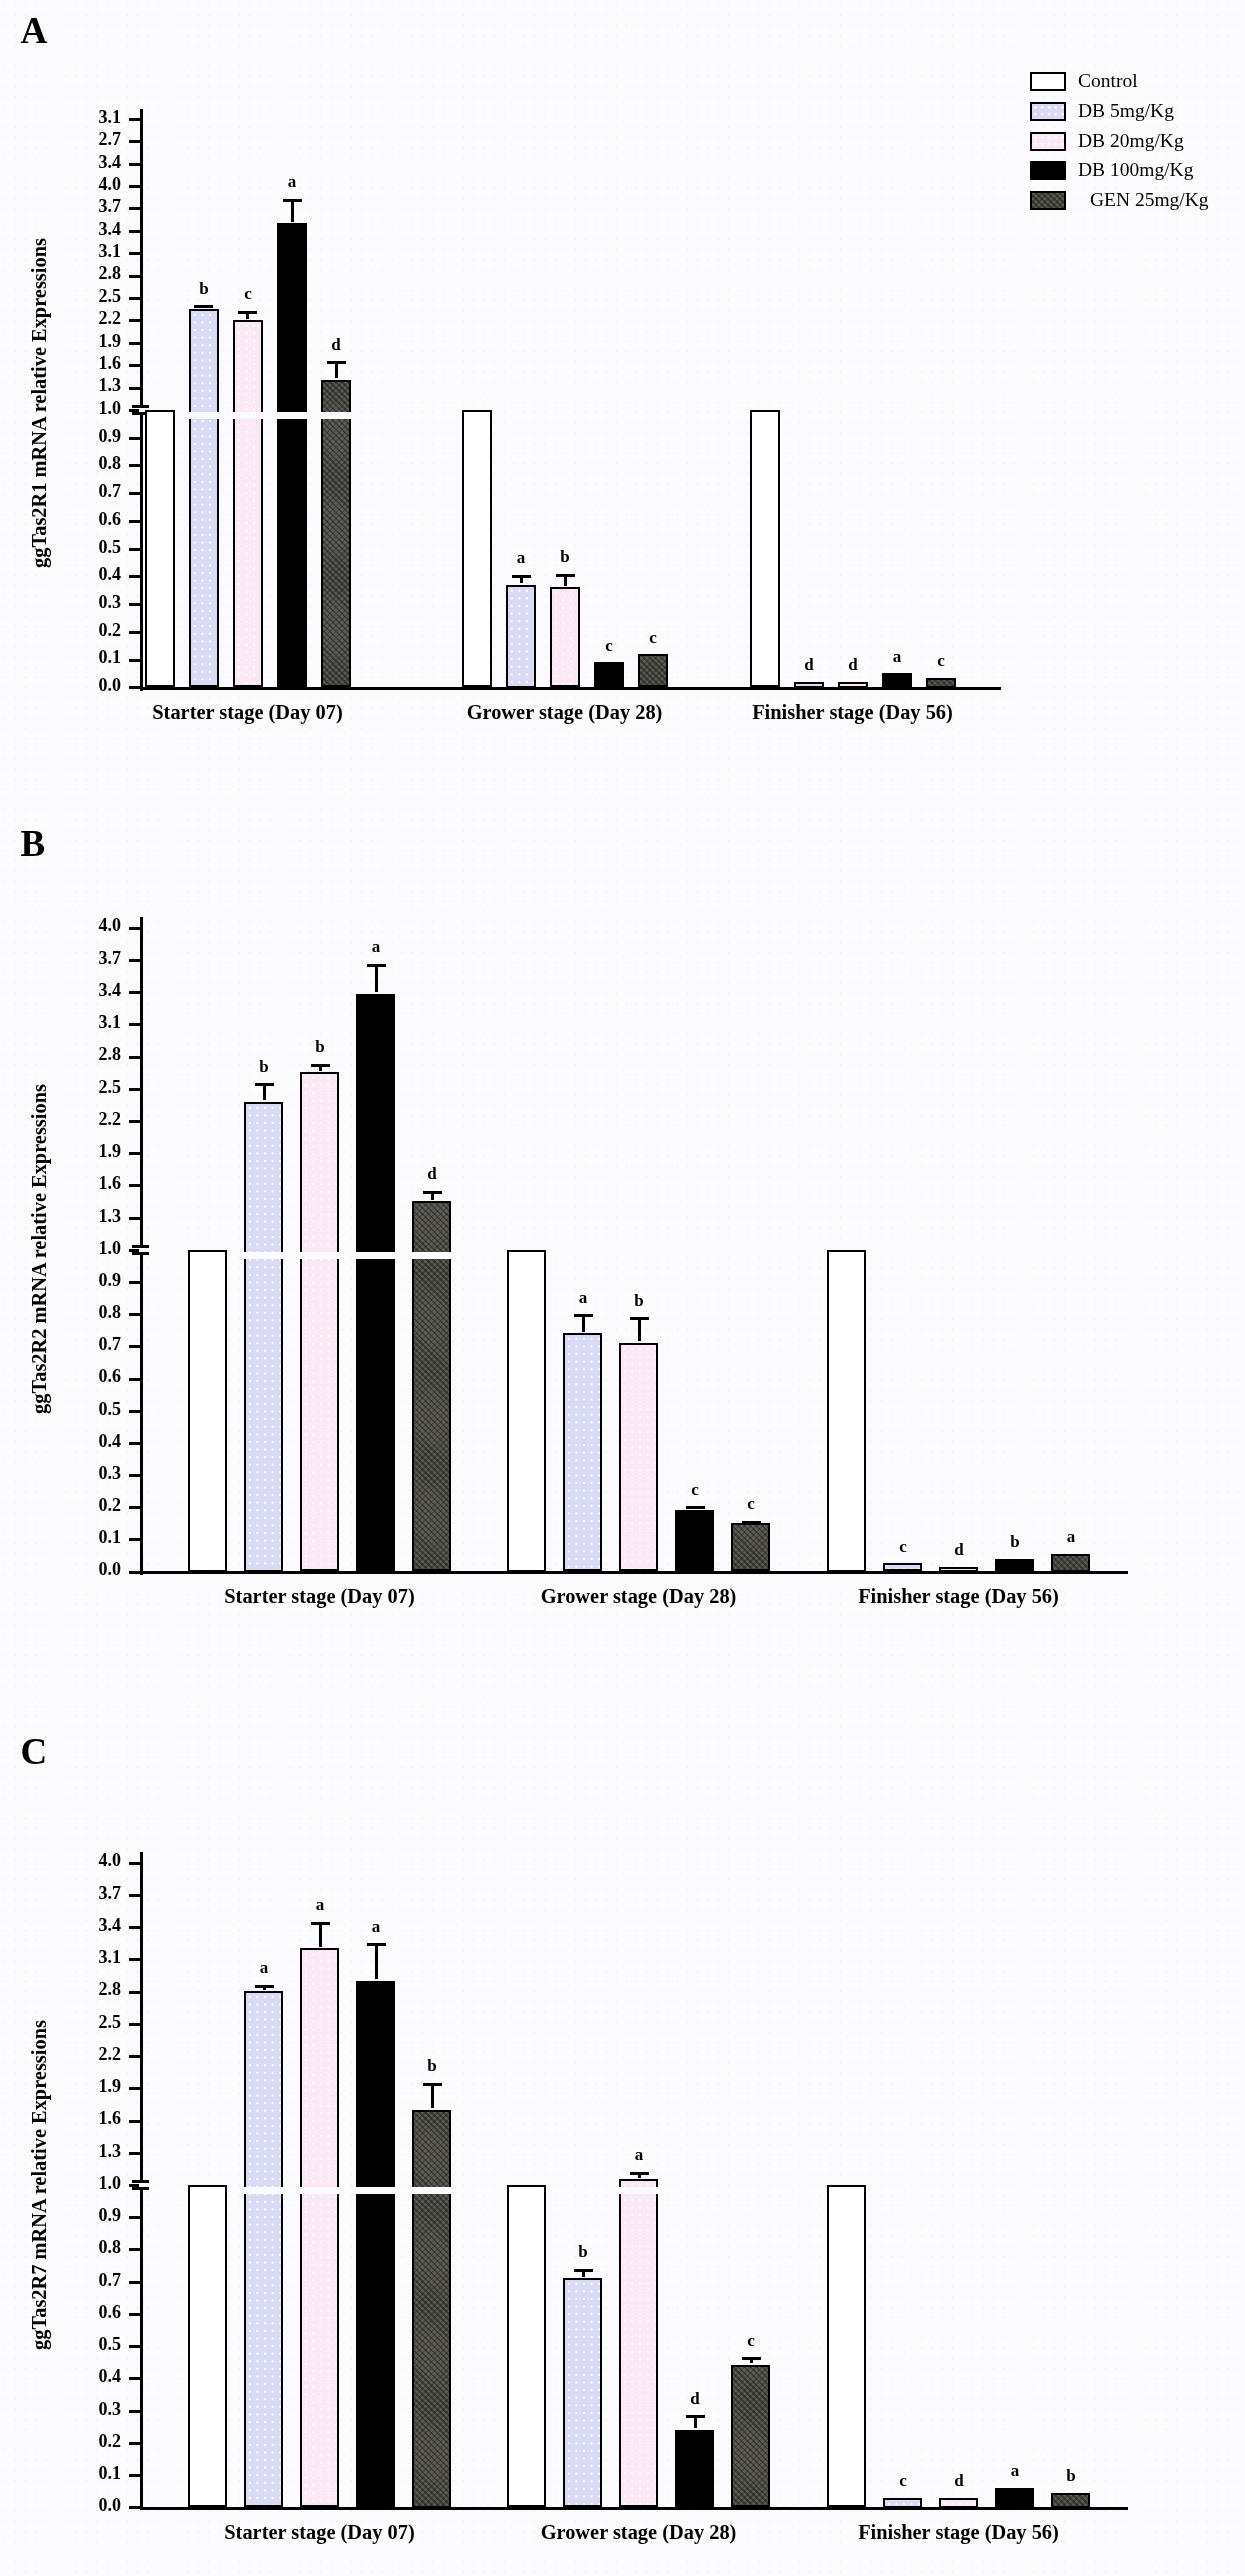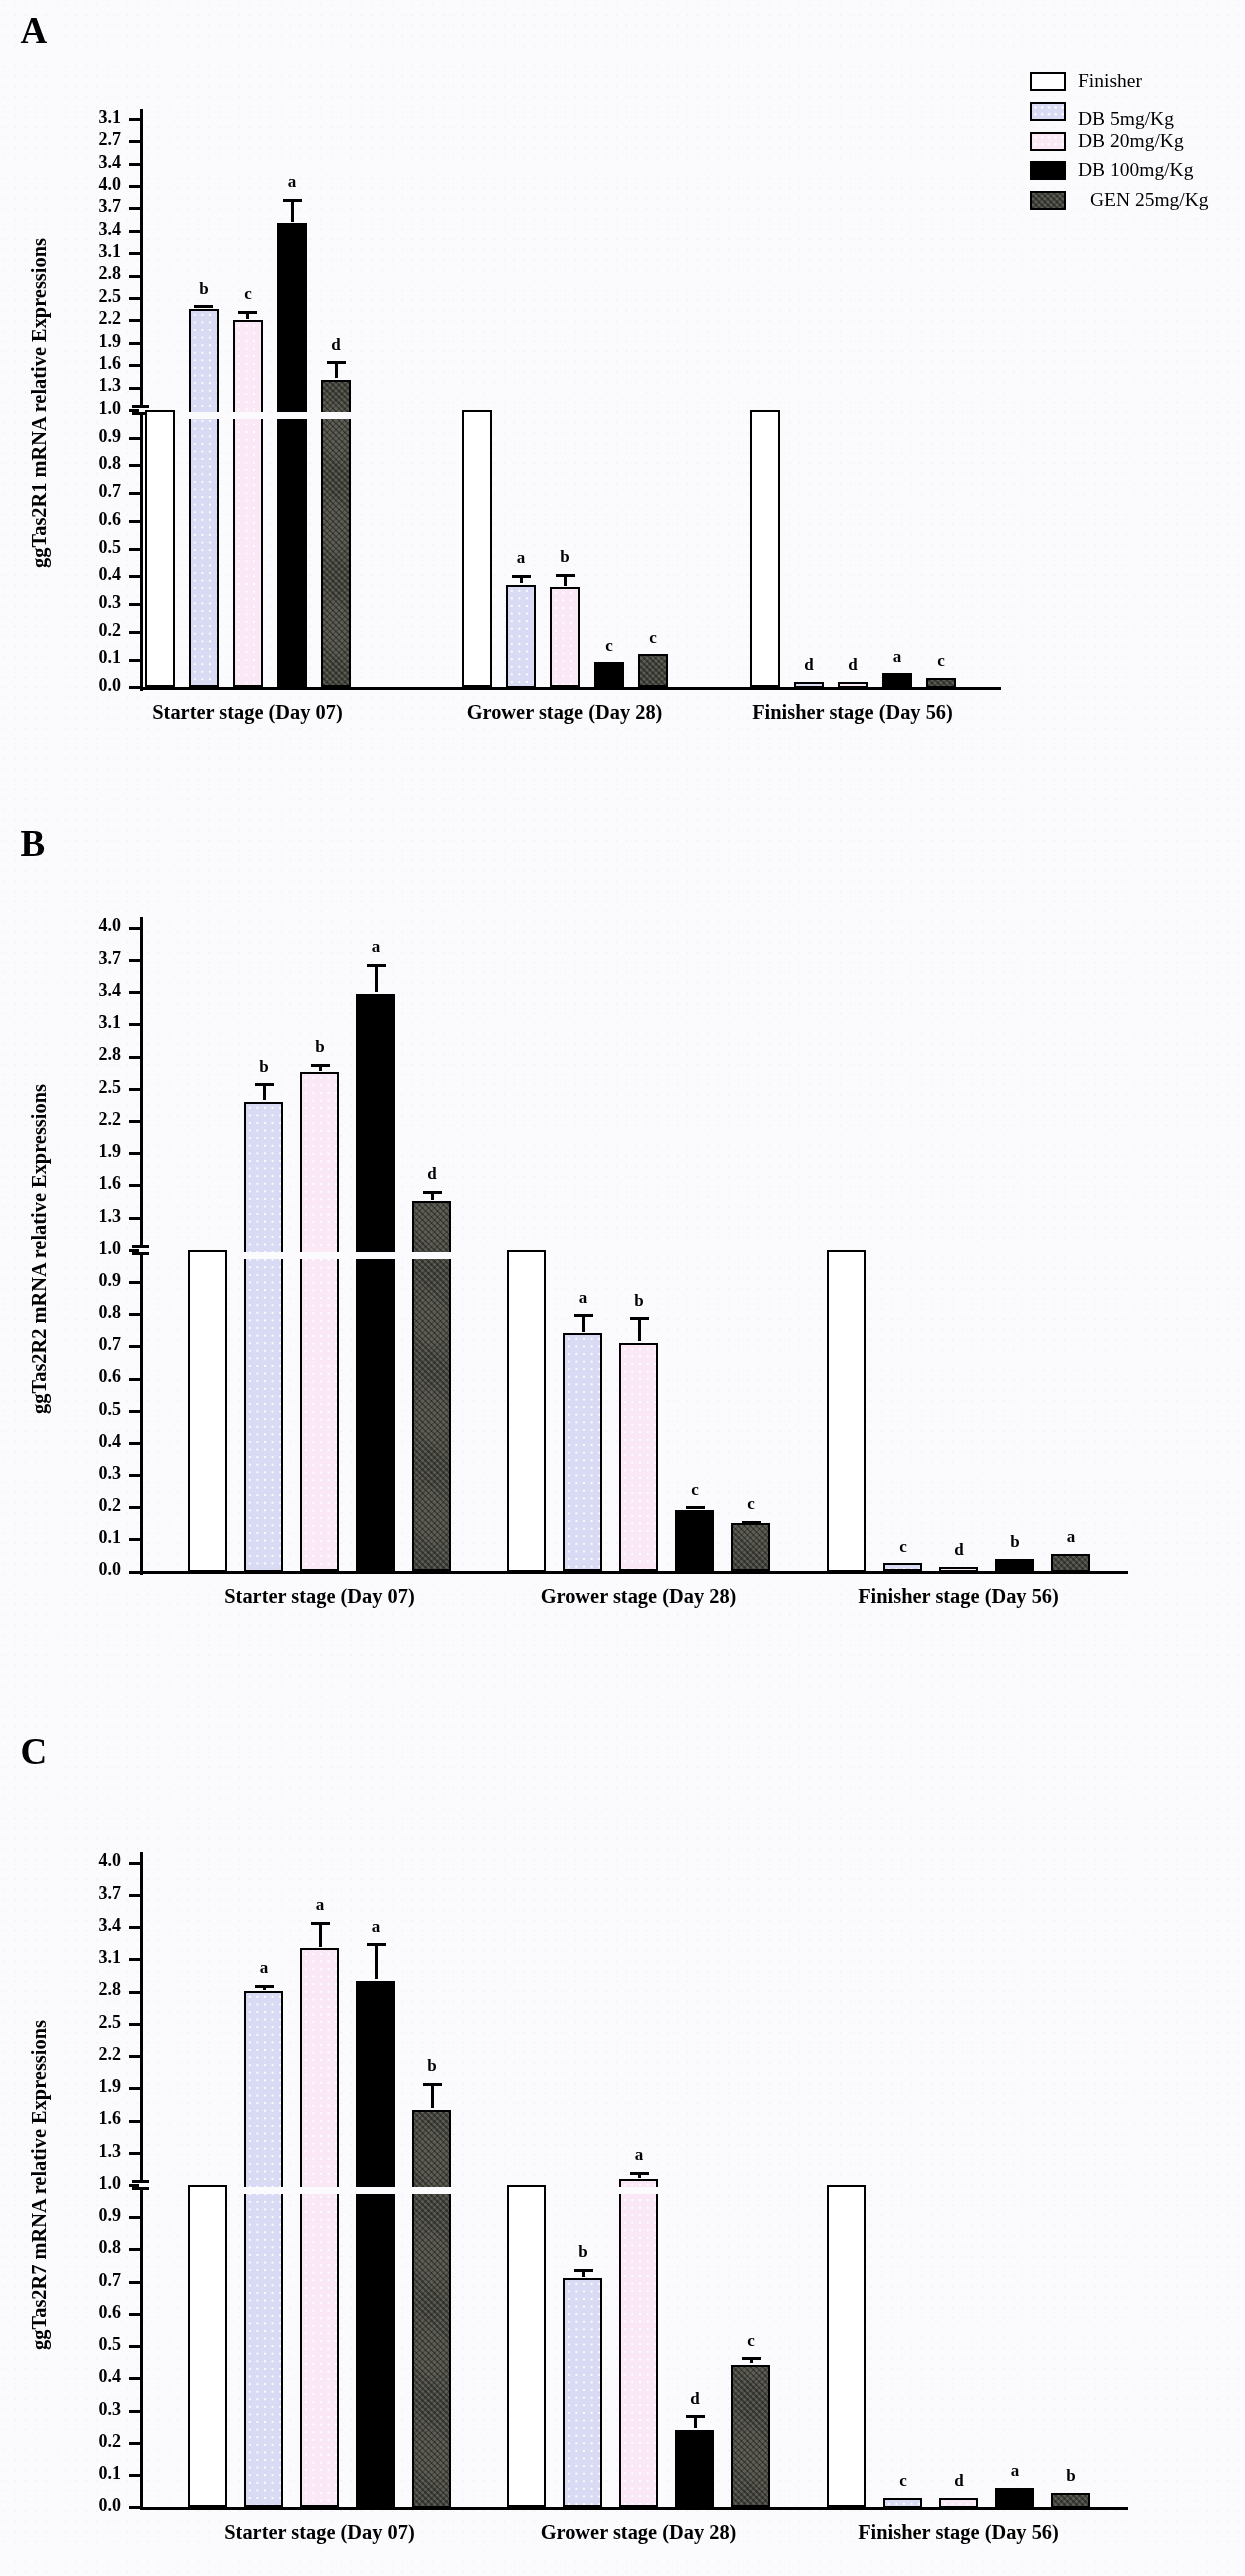--- a/index.html
+++ b/index.html
@@ -344,23 +344,23 @@
     <div class="bar" style="left: 827px; top: 2185px; width: 39px; height: 322px; background-color: rgb(255, 255, 255);"></div>
     <div class="bar dots" style="left: 883px; top: 2498px; width: 39px; height: 9.7px; background-color: rgb(217, 219, 244);"></div>
     <div class="sig" style="left: 886px; top: 2472px; width: 34px;">c</div>
     <div class="bar dots" style="left: 939px; top: 2498px; width: 39px; height: 9.7px; background-color: rgb(251, 232, 246);"></div>
     <div class="sig" style="left: 942px; top: 2472px; width: 34px;">d</div>
     <div class="bar" style="left: 995px; top: 2488px; width: 39px; height: 19.3px; background-color: rgb(0, 0, 0);"></div>
     <div class="sig" style="left: 998px; top: 2462px; width: 34px;">a</div>
     <div class="bar hatch" style="left: 1051px; top: 2493px; width: 39px; height: 14.5px; background-color: rgb(93, 93, 85);"></div>
     <div class="sig" style="left: 1054px; top: 2467px; width: 34px;">b</div>
     <div class="legend-swatch" style="left: 1030px; top: 72px; background-color: rgb(255, 255, 255);"></div>
-    <div class="legend-label" style="left: 1078px; top: 71px;">Finisher</div>
+    <div class="legend-label" style="left: 1078px; top: 71px;">Control</div>
     <div class="legend-swatch dots" style="left: 1030px; top: 102px; background-color: rgb(217, 219, 244);"></div>
-    <div class="legend-label" style="left: 1078px; top: 109px;">DB 5mg/Kg</div>
+    <div class="legend-label" style="left: 1078px; top: 101px;">DB 5mg/Kg</div>
     <div class="legend-swatch dots" style="left: 1030px; top: 132px; background-color: rgb(251, 232, 246);"></div>
     <div class="legend-label" style="left: 1078px; top: 131px;">DB 20mg/Kg</div>
     <div class="legend-swatch" style="left: 1030px; top: 161px; background-color: rgb(0, 0, 0);"></div>
     <div class="legend-label" style="left: 1078px; top: 160px;">DB 100mg/Kg</div>
     <div class="legend-swatch hatch" style="left: 1030px; top: 191px; background-color: rgb(93, 93, 85);"></div>
     <div class="legend-label" style="left: 1090px; top: 190px;">GEN 25mg/Kg</div>
   </div>
 
 
 </body></html>

